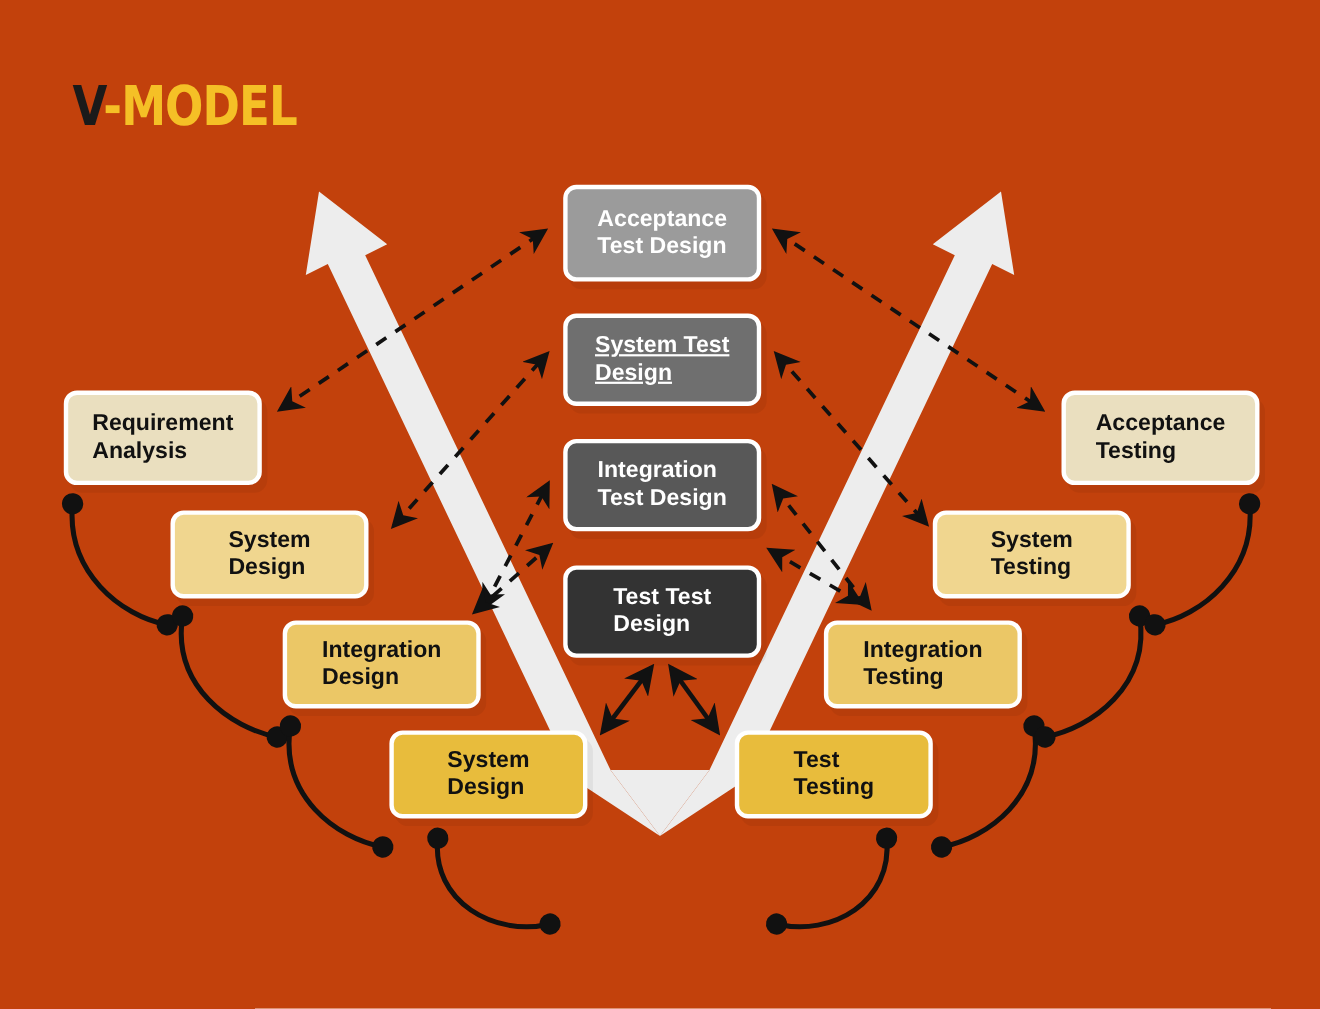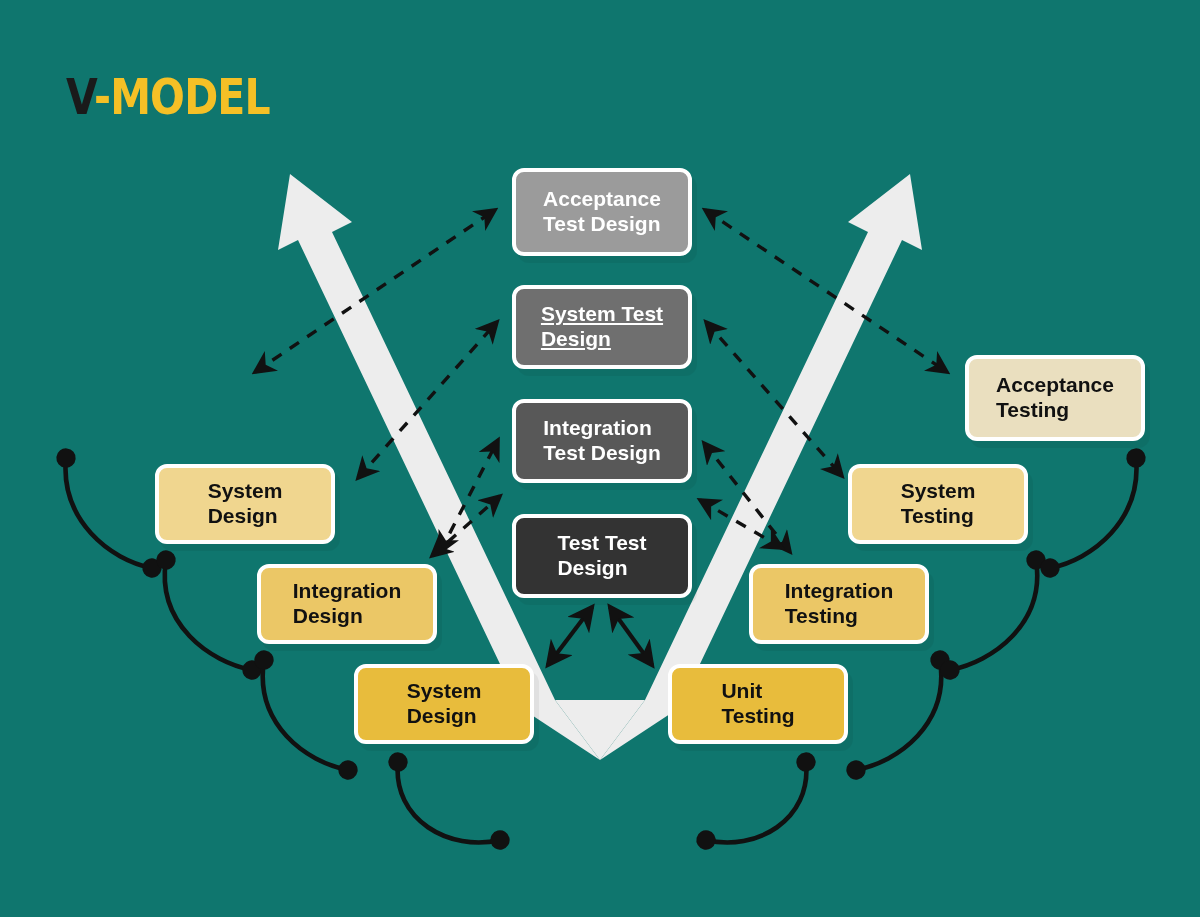--- a/index.html
+++ b/index.html
@@ -4,21 +4,21 @@
 <style>
   html, body {
     margin: 0;
     padding: 0;
     background: #ffffff;
   }
   #canvas {
     position: relative;
     width: 1200px;
     height: 917px;
-    background: #0f766e;
+    background: #c2410c;
     overflow: hidden;
     font-family: "Liberation Sans", sans-serif;
   }
 
   
   #title {
     position: absolute;
     left: 66px;
     top: 72px;
     font-family: "DejaVu Sans", sans-serif;
@@ -151,20 +151,26 @@
       <path d="M 264 660 C 254 724 306 762 348 770"></path>
       <path d="M 398 762 C 392 820 450 852 500 840"></path>
 
       <path d="M 706 840 C 756 852 812 820 806 762"></path>
       <path d="M 856 770 C 898 762 950 724 940 660"></path>
       <path d="M 950 670 C 992 662 1046 624 1036 560"></path>
       <path d="M 1050 568 C 1092 560 1142 520 1136 458"></path>
     </g>
   </svg>
 
+  <div class="node yellow" style="left:58px; top:355px; width:180px; height:86px; background:#EADFBF;">
+    <div>
+      <span class="label">Requirement</span>
+      <span class="label">Analysis</span>
+    </div>
+  </div>
 
   <div class="node yellow" style="left:155px; top:464px; width:180px; height:80px; background:#F0D68F;">
     <div>
       <span class="label">System</span>
       <span class="label">Design</span>
     </div>
   </div>
 
   <div class="node yellow" style="left:257px; top:564px; width:180px; height:80px; background:#EBC766;">
     <div>
@@ -224,19 +230,19 @@
 
   <div class="node yellow" style="left:749px; top:564px; width:180px; height:80px; background:#EBC766;">
     <div>
       <span class="label">Integration</span>
       <span class="label">Testing</span>
     </div>
   </div>
 
   <div class="node yellow" style="left:668px; top:664px; width:180px; height:80px; background:#E8BC3C;">
     <div>
-      <span class="label">Unit</span>
+      <span class="label">Test</span>
       <span class="label">Testing</span>
     </div>
   </div>
 
 
 </div>
 
 </body></html>

